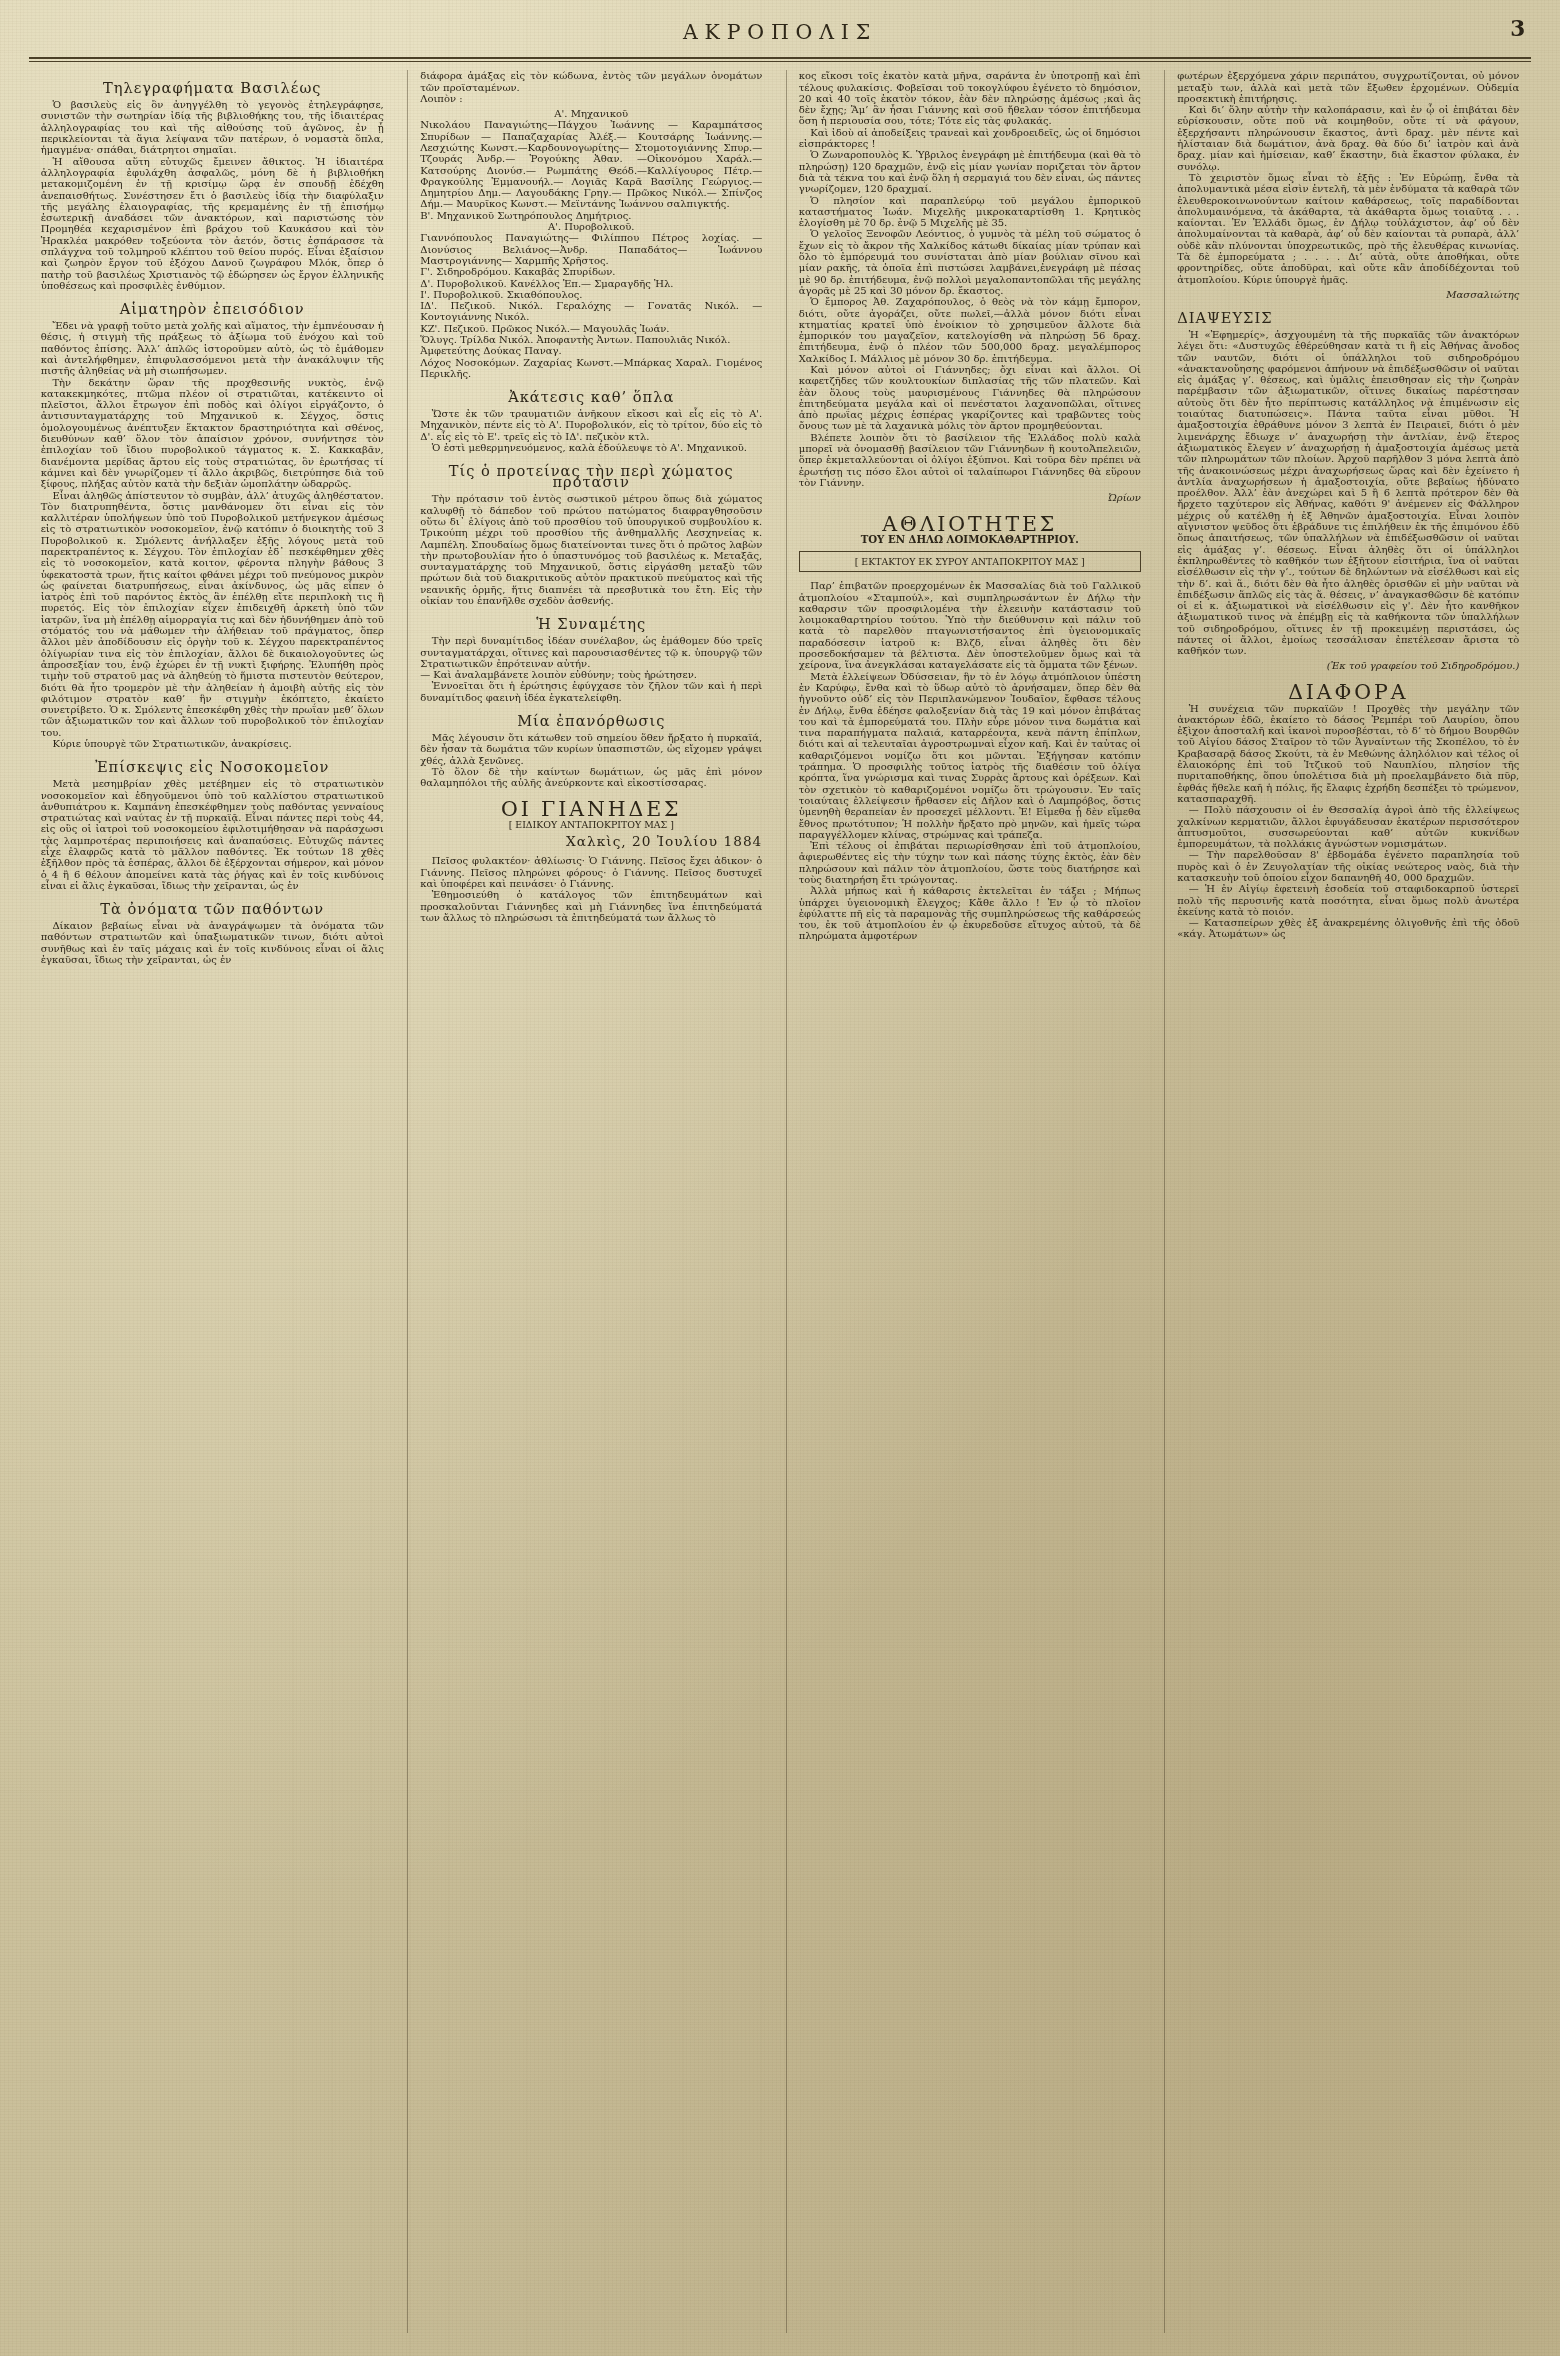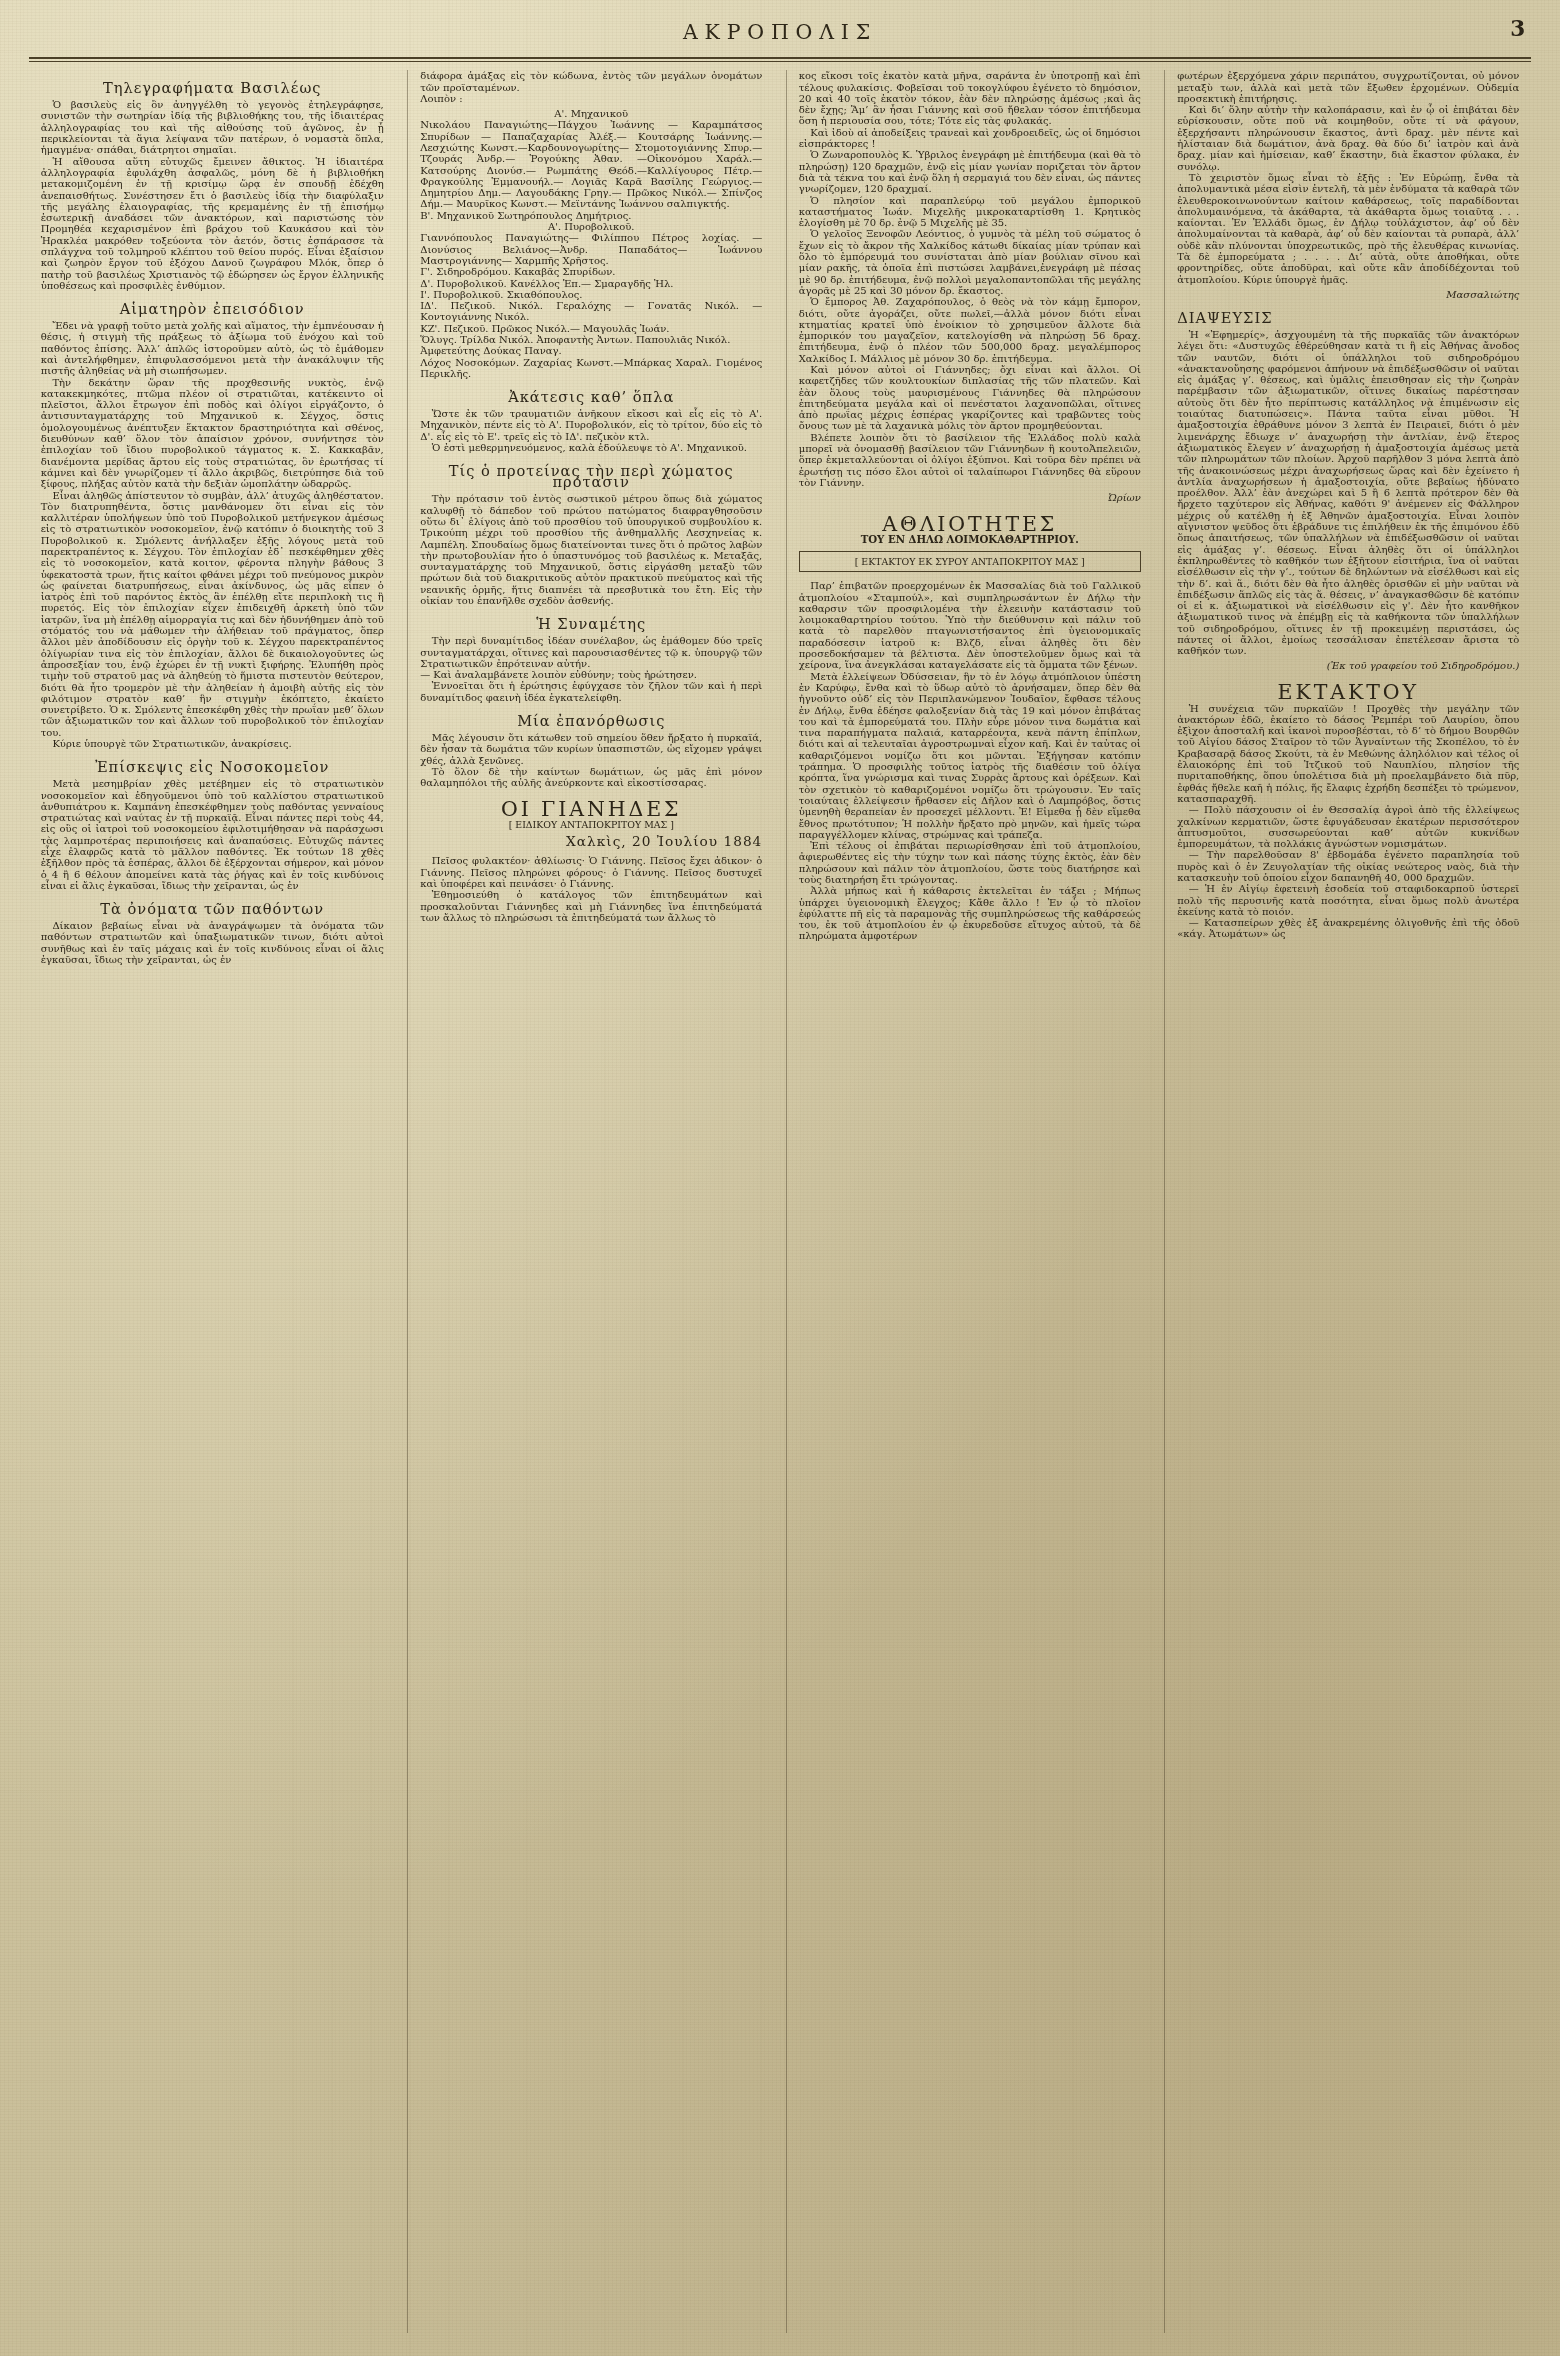--- a/index.html
+++ b/index.html
@@ -204,23 +204,23 @@
     </div>
 
     <div class="col">
       <p class="noind">φωτέρων ἐξερχόμενα χάριν περιπάτου, συγχρωτίζονται, οὐ μόνον μεταξὺ των, ἀλλὰ καὶ μετὰ τῶν ἔξωθεν ἐρχομένων. Οὐδεμία προσεκτικὴ ἐπιτήρησις.</p>
       <p>Καὶ δι’ ὅλην αὐτὴν τὴν καλοπάρασιν, καὶ ἐν ᾧ οἱ ἐπιβάται δὲν εὑρίσκουσιν, οὔτε ποῦ νὰ κοιμηθοῦν, οὔτε τί νὰ φάγουν, ἐξερχήσαντι πληρώνουσιν ἕκαστος, ἀντὶ δραχ. μὲν πέντε καὶ ἡλίσταιαν διὰ δωμάτιον, ἀνὰ δραχ. θὰ δύο δι’ ἰατρὸν καὶ ἀνὰ δραχ. μίαν καὶ ἡμίσειαν, καθ’ ἕκαστην, διὰ ἕκαστον φύλακα, ἐν συνόλῳ.</p>
       <p>Τὸ χειριστὸν ὅμως εἶναι τὸ ἐξῆς : Ἐν Εὐρώπῃ, ἔνθα τὰ ἀπολυμαντικὰ μέσα εἰσὶν ἐντελῆ, τὰ μὲν ἐνδύματα τὰ καθαρὰ τῶν ἐλευθεροκοινωνούντων καίτοιν καθάρσεως, τοῖς παραδίδονται ἀπολυμαινόμενα, τὰ ἀκάθαρτα, τὰ ἀκάθαρτα ὅμως τοιαῦτα . . . καίονται. Ἐν Ἑλλάδι ὅμως, ἐν Δήλῳ τοὐλάχιστον, ἀφ’ οὗ δὲν ἀπολυμαίνονται τὰ καθαρὰ, ἀφ’ οὗ δὲν καίονται τὰ ρυπαρὰ, ἀλλ’ οὐδὲ κἂν πλύνονται ὑποχρεωτικῶς, πρὸ τῆς ἐλευθέρας κινωνίας. Τὰ δὲ ἐμπορεύματα ; . . . . Δι’ αὐτὰ, οὔτε ἀποθήκαι, οὔτε φροντηρίδες, οὔτε ἀποδῦραι, καὶ οὔτε κἂν ἀποδίδέχονται τοῦ ἀτμοπλοίου. Κύριε ὑπουργὲ ἡμᾶς.</p>
       <div class="sig">Μασσαλιώτης</div>
       <h2 class="head arrowed spaced">ΔΙΑΨΕΥΣΙΣ</h2>
       <p>Ἡ «Ἐφημερίς», ἀσχγουμένη τὰ τῆς πυρκαϊᾶς τῶν ἀνακτόρων λέγει ὅτι: «Δυστυχῶς ἐθέρεύθησαν κατὰ τι ἢ εἰς Ἀθήνας ἄνοδος τῶν ναυτῶν, διότι οἱ ὑπάλληλοι τοῦ σιδηροδρόμου «ἀνακτανοὔησης φαρόμενοι ἀπήνουν νὰ ἐπιδέξωσθῶσιν οἱ ναῦται εἰς ἁμάξας γ’. θέσεως, καὶ ὑμᾶλις ἐπεισθησαν εἰς τὴν ζωηρὰν παρέμβασιν τῶν ἀξιωματικῶν, οἵτινες δικαίως παρέστησαν αὐτοὺς ὅτι δὲν ἦτο περίπτωσις κατάλληλος νὰ ἐπιμένωσιν εἰς τοιαύτας διατυπώσεις». Πάντα ταῦτα εἶναι μῦθοι. Ἡ ἀμαξοστοιχία ἐθράθυνε μόνον 3 λεπτὰ ἐν Πειραιεῖ, διότι ὁ μὲν λιμενάρχης ἔδιωχε ν’ ἀναχωρήσῃ τὴν ἀντλίαν, ἐνῷ ἕτερος ἀξιωματικὸς ἔλεγεν ν’ ἀναχωρήσῃ ἡ ἀμαξοστοιχία ἀμέσως μετὰ τῶν πληρωμάτων τῶν πλοίων. Ἀρχοῦ παρῆλθον 3 μόνα λεπτὰ ἀπὸ τῆς ἀνακοινώσεως μέχρι ἀναχωρήσεως ὥρας καὶ δὲν ἐχείνετο ἡ ἀντλία ἀναχωρήσεων ἡ ἀμαξοστοιχία, οὔτε βεβαίως ἠδύνατο προέλθον. Ἀλλ’ ἐὰν ἀνεχώρει καὶ 5 ἢ 6 λεπτὰ πρότερον δὲν θὰ ἤρχετο ταχύτερον εἰς Ἀθήνας, καθότι 9' ἀνέμενεν εἰς Φάλληρον μέχρις οὗ κατέλθῃ ἡ ἐξ Ἀθηνῶν ἁμαξοστοιχία. Εἶναι λοιπὸν αἴγνιστον ψεῦδος ὅτι ἐβράδυνε τις ἐπιλήθειν ἐκ τῆς ἐπιμόνου ἐδῦ ὅπως ἀπαιτήσεως, τῶν ὑπαλλήλων νὰ ἐπιδέξωσθῶσιν οἱ ναῦται εἰς ἁμάξας γ’. θέσεως. Εἶναι ἀληθὲς ὅτι οἱ ὑπάλληλοι ἐκπληρωθέντες τὸ καθῆκόν των ἐξῆτουν εἰσιτήρια, ἵνα οἱ ναῦται εἰσέλθωσιν εἰς τὴν γ’., τούτων δὲ δηλώντων νὰ εἰσέλθωσι καὶ εἰς τὴν δ’. καὶ ἅ., διότι δὲν θὰ ἦτο ἀληθὲς ὁρισθῶν εἰ μὴν ναῦται νὰ ἐπιδέξωσιν ἅπλῶς εἰς τὰς ἅ. θέσεις, ν’ ἀναγκασθῶσιν δὲ κατόπιν οἱ εἰ κ. ἀξιωματικοὶ νὰ εἰσέλθωσιν εἰς γ'. Δὲν ἦτο κανθῆκον ἀξιωματικοῦ τινος νὰ ἐπέμβῃ εἰς τὰ καθήκοντα τῶν ὑπαλλήλων τοῦ σιδηροδρόμου, οἵτινες ἐν τῇ προκειμένῃ περιστάσει, ὡς πάντες οἱ ἄλλοι, ἐμοίως τεσσάλισαν ἐπετέλεσαν ἄριστα τὸ καθῆκόν των.</p>
       <div class="sig">(Ἐκ τοῦ γραφείου τοῦ Σιδηροδρόμου.)</div>
-      <h2 class="head big">ΕΚΤΑΚΤΟΥ</h2>
+      <h2 class="head big">ΔΙΑΦΟΡΑ</h2>
       <p>Ἡ συνέχεια τῶν πυρκαϊῶν ! Προχθὲς τὴν μεγάλην τῶν ἀνακτόρων ἐδῶ, ἐκαίετο τὸ δάσος Ῥεμπέρι τοῦ Λαυρίου, ὅπου ἐξὶχον ἀποσταλῆ καὶ ἱκανοὶ πυροσβέσται, τὸ δ’ τὸ δήμου Βουρθῶν τοῦ Αἰγίου δάσος Σταῖρον τὸ τῶν Ἁγναίντων τῆς Σκοπέλου, τὸ ἐν Κραβασαρᾷ δάσος Σκούτι, τὰ ἐν Μεθώνης ἀληλόλιον καὶ τέλος οἱ ἐλαιοκόρης ἐπὶ τοῦ Ἰτζικοῦ τοῦ Ναυπλίου, πλησίον τῆς πυριταποθήκης, ὅπου ὑπολέτισα διὰ μὴ προελαμβάνετο διὰ πῦρ, ἐφθάς ἤθελε καῆ ἡ πόλις, ἥς ἔλαφις ἐχρήδη δεσπέξει τὸ τρώμενον, κατασπαραχθῆ.</p>
-      <p>— Πολὺ πάσχουσιν οἱ ἐν Θεσσαλίᾳ ἀγροὶ ἀπὸ τῆς ἐλλείψεως χαλκίνων κερματιῶν, ὥστε ἐφυγάδευσαν ἑκατέρων περισσότερον ἁπτυσμοῦτοι, συσσωρεύονται καθ’ αὐτῶν κυκνίδων ἐμπορευμάτων, τὰ πολλάκις ἀγνώστων νομισμάτων.</p>
+      <p>— Πολὺ πάσχουσιν οἱ ἐν Θεσσαλίᾳ ἀγροὶ ἀπὸ τῆς ἐλλείψεως χαλκίνων κερματιῶν, ἄλλοι ἐφυγάδευσαν ἑκατέρων περισσότερον ἁπτυσμοῦτοι, συσσωρεύονται καθ’ αὐτῶν κυκνίδων ἐμπορευμάτων, τὰ πολλάκις ἀγνώστων νομισμάτων.</p>
       <p>— Τὴν παρελθοῦσαν 8' ἑβδομάδα ἐγένετο παραπλησία τοῦ πυρὸς καὶ ὁ ἐν Ζευγολατίαν τῆς οἰκίας νεώτερος ναὸς, διὰ τὴν κατασκευὴν τοῦ ὁποίου εἶχον δαπανηθῆ 40, 000 δραχμῶν.</p>
       <p>— Ἡ ἐν Αἰγίῳ ἐφετεινὴ ἑσοδεία τοῦ σταφιδοκαρποῦ ὑστερεῖ πολὺ τῆς περυσινῆς κατὰ ποσότητα, εἶναι ὅμως πολὺ ἀνωτέρα ἐκείνης κατὰ τὸ ποιόν.</p>
       <p>— Κατασπείρων χθὲς ἐξ ἀνακρεμένης ὀλιγοθνῆς ἐπὶ τῆς ὁδοῦ «κάγ. Ἀτωμάτων» ὡς</p>
     </div>
 
   </div>
 </div>
 
 
 </body></html>

